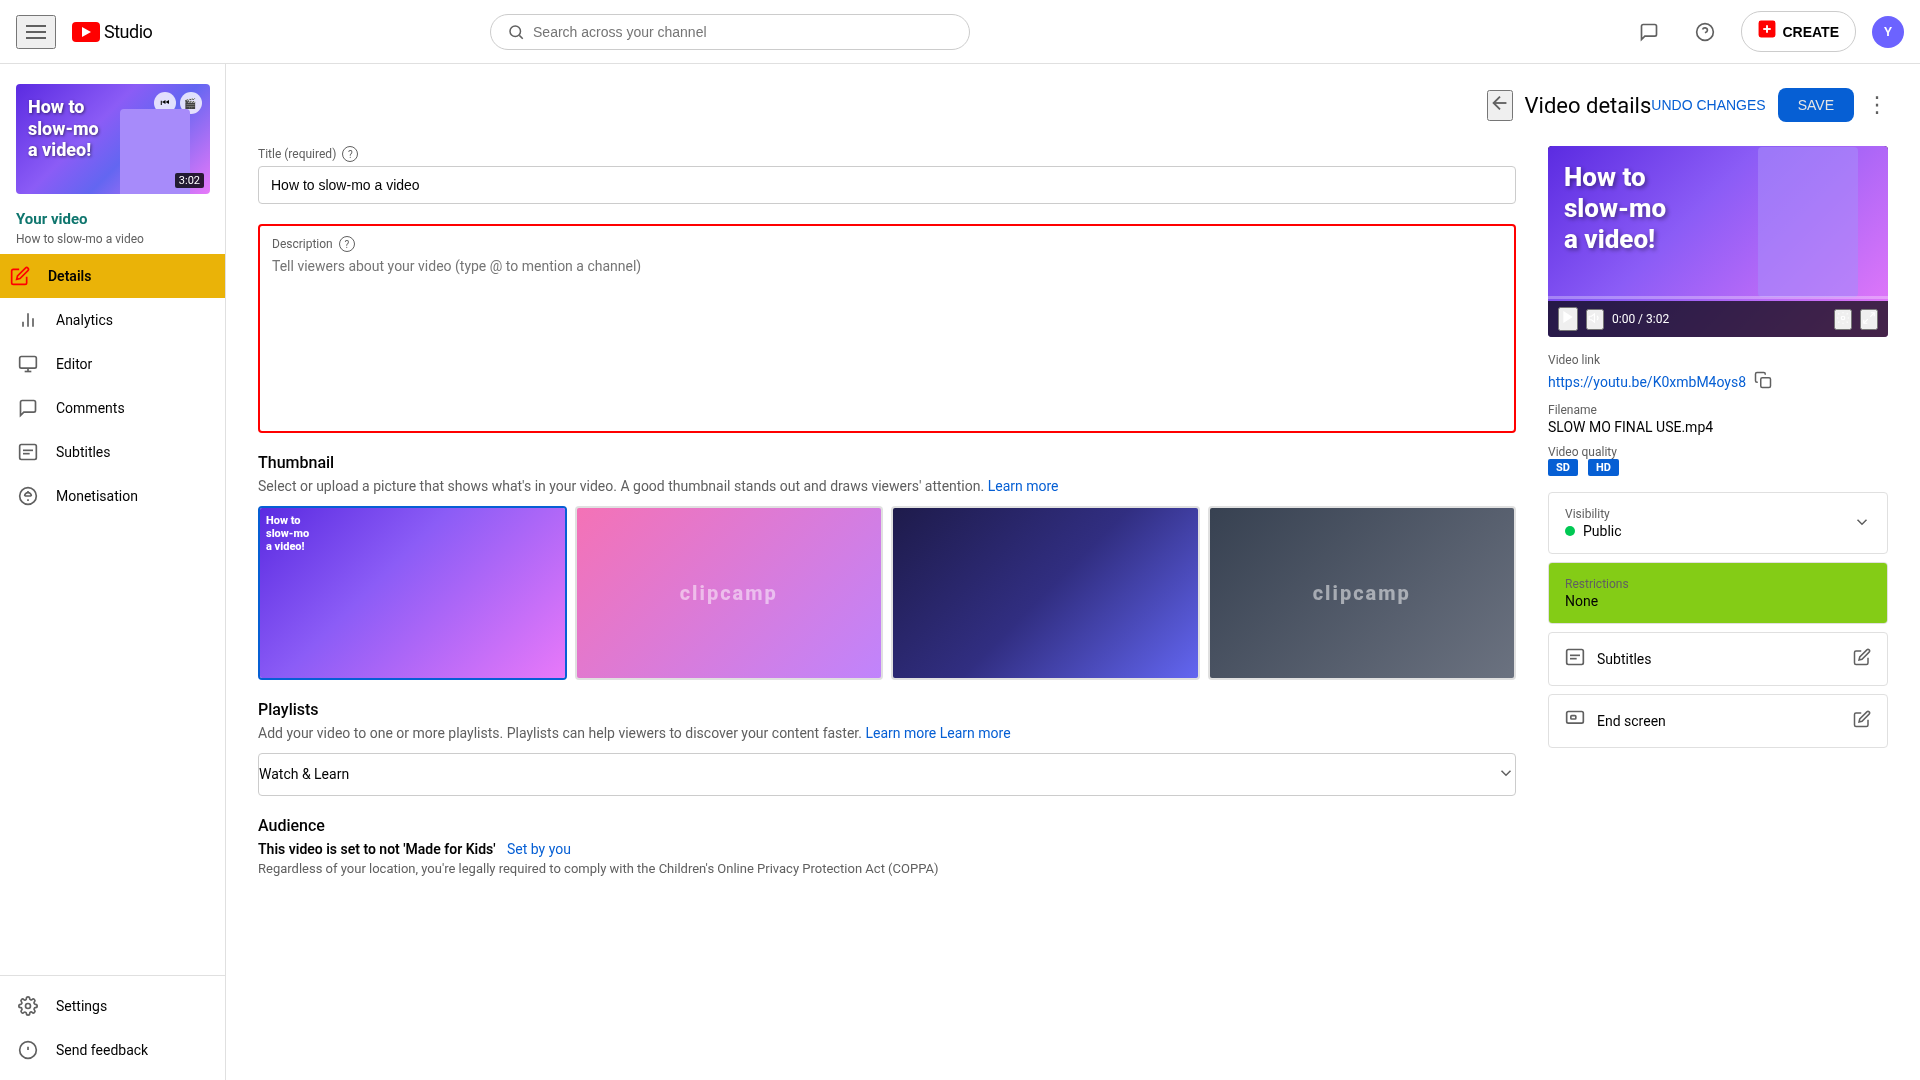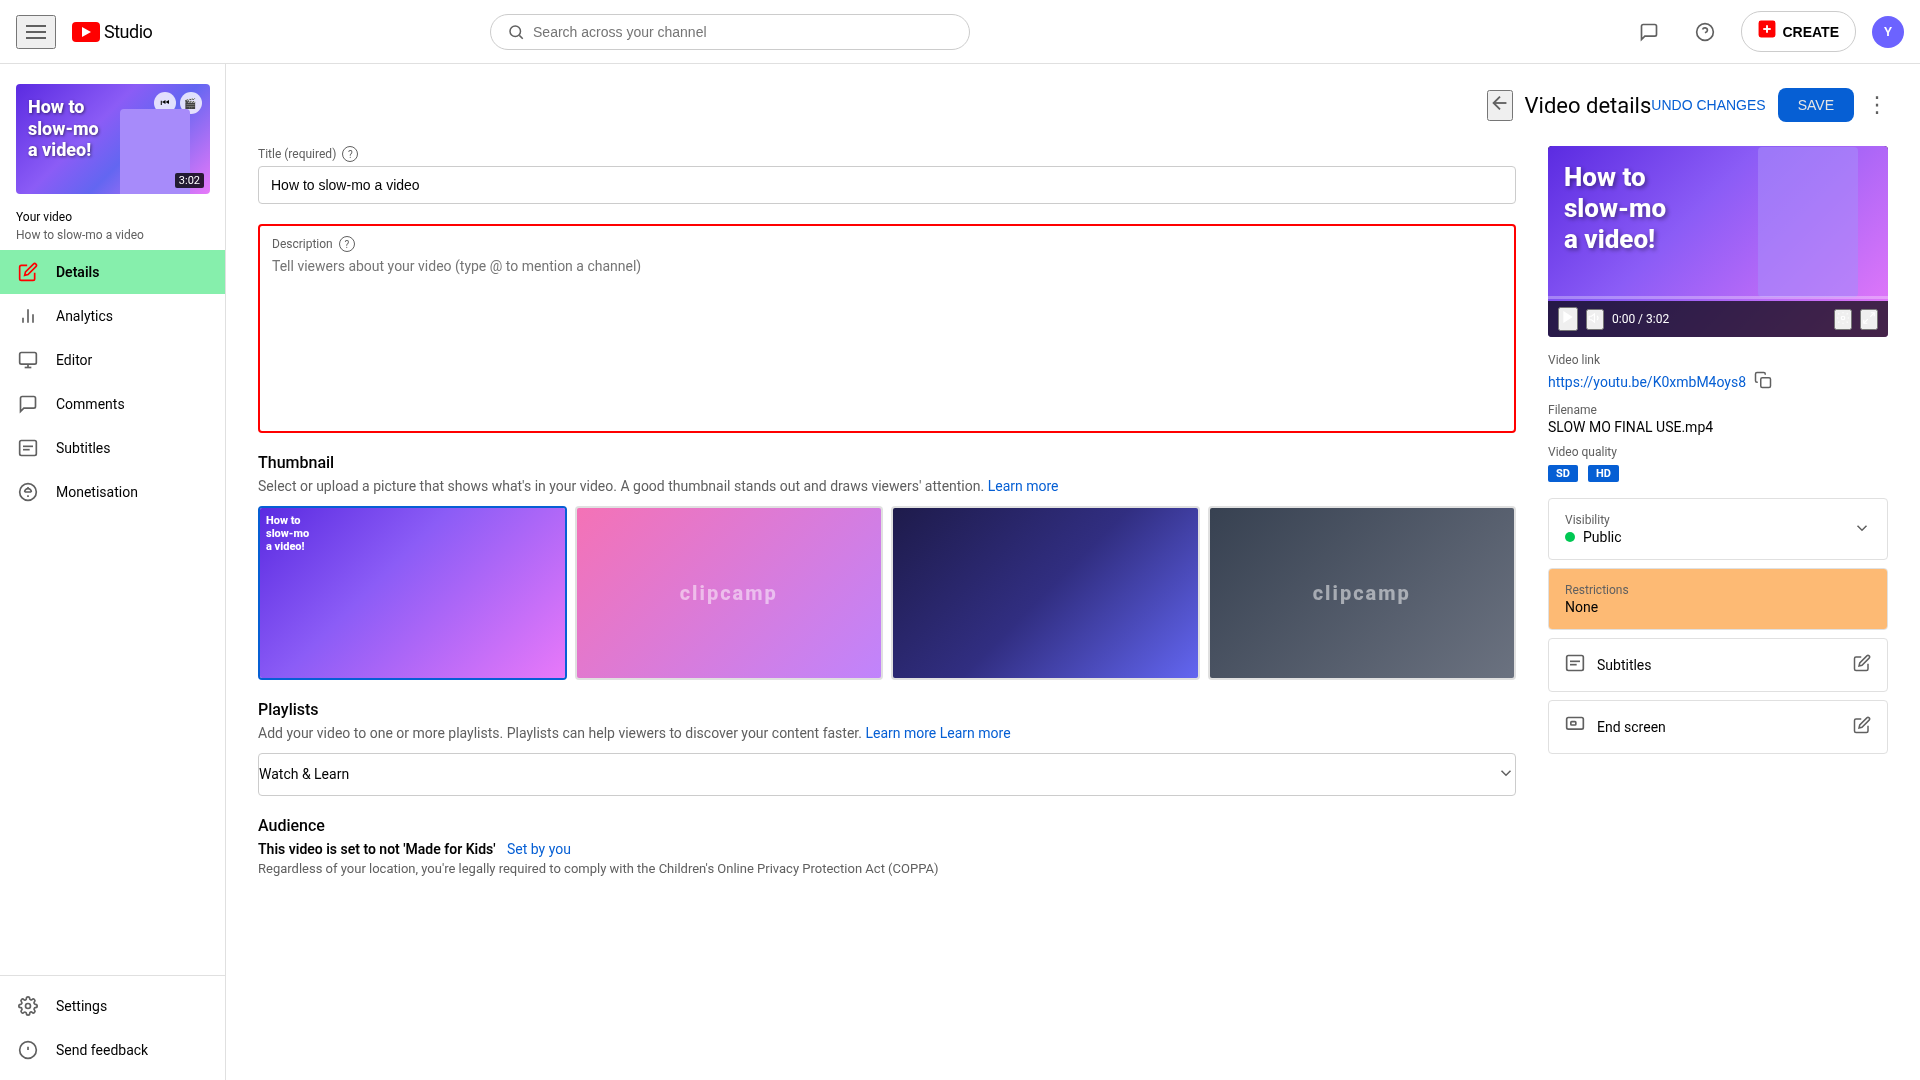--- a/index.html
+++ b/index.html
@@ -55,30 +55,30 @@
       background: rgba(0,0,0,0.8); color: white; font-size: 11px; padding: 1px 4px; border-radius: 2px;
     }
     .thumb-person {
       position: absolute; bottom: 0; right: 20px;
       width: 70px; height: 85px; background: #a78bfa; border-radius: 4px 4px 0 0;
       display: flex; align-items: flex-end; justify-content: center; overflow: hidden;
     }
     .thumb-icons { position: absolute; top: 8px; right: 8px; display: flex; gap: 4px; }
     .thumb-icon { width: 22px; height: 22px; background: rgba(255,255,255,0.8); border-radius: 50%; display: flex; align-items: center; justify-content: center; font-size: 10px; }
 
-    .your-video-label { padding: 4px 16px 2px; font-size: 12px; font-weight: 400; color: #000000; }
+    .your-video-label { padding: 4px 16px 2px; font-size: 15px; font-weight: 700; color: #0f766e; }
     .your-video-title { padding: 2px 16px 8px; font-size: 12px; color: #606060; white-space: nowrap; overflow: hidden; text-overflow: ellipsis; }
 
     .sidebar-nav { flex: 1; }
     .sidebar-item {
       display: flex; align-items: center; gap: 16px; padding: 10px 16px;
       cursor: pointer; border-radius: 0; transition: background 0.1s;
       position: relative;
     }
-    .sidebar-item.active { background: #86efac; font-weight: 600; }
+    .sidebar-item.active { background: #eab308; font-weight: 600; padding-left: 8px; }
     .sidebar-item.active::before {
       content: ''; position: absolute; left: 0; top: 0; bottom: 0;
       width: 4px; background: transparent; border-radius: 0 2px 2px 0;
     }
     .sidebar-item-icon { width: 24px; height: 24px; display: flex; align-items: center; justify-content: center; color: #606060; }
     .sidebar-item.active .sidebar-item-icon { color: #ff0000; }
     .sidebar-item-label { font-size: 14px; color: #030303; }
 
     .sidebar-divider { height: 1px; background: #e0e0e0; margin: 8px 0; }
     .sidebar-bottom { margin-top: auto; padding-bottom: 8px; }
@@ -186,41 +186,41 @@
     .progress-bar { width: 100%; height: 3px; background: rgba(255,255,255,0.3); position: absolute; bottom: 38px; left: 0; }
     .progress-fill { height: 100%; width: 0%; background: #ff0000; }
 
     .video-info { margin-bottom: 16px; }
     .video-link-label { font-size: 12px; color: #606060; margin-bottom: 4px; }
     .video-link-row { display: flex; align-items: center; gap: 8px; }
     .video-link-url { color: #065fd4; font-size: 14px; text-decoration: none; }
     .copy-btn { color: #606060; cursor: pointer; background: none; border: none; font-size: 16px; }
     .filename-label { font-size: 12px; color: #606060; margin-top: 10px; margin-bottom: 2px; }
     .filename-value { font-size: 14px; color: #030303; }
-    .quality-label { font-size: 12px; color: #606060; margin-top: 10px; margin-bottom: 6px; }
+    .quality-label { font-size: 12px; color: #606060; margin-top: 10px; }
     .quality-badges { display: flex; gap: 10px; }
     .badge { padding: 2px 8px; border-radius: 2px; font-size: 11px; font-weight: 700; color: white; }
     .badge-sd { background: #065fd4; }
     .badge-hd { background: #065fd4; }
 
     
     .info-card {
       border: 1px solid #e0e0e0; border-radius: 4px; margin-bottom: 8px; overflow: hidden;
     }
     .info-card-header {
       display: flex; align-items: center; justify-content: space-between;
       padding: 14px 16px; cursor: pointer;
     }
     .info-card-label { font-size: 12px; color: #606060; margin-bottom: 2px; }
     .info-card-value { font-size: 14px; color: #030303; display: flex; align-items: center; gap: 8px; }
     .visibility-dot { width: 10px; height: 10px; border-radius: 50%; background: #00c853; }
     .info-card-chevron { color: #606060; }
 
     .restrictions-card { background: #f8f8f8; }
-    .restrictions-card .info-card-header { background: #fdba74; }
+    .restrictions-card .info-card-header { background: #84cc16; }
 
     .action-card {
       border: 1px solid #e0e0e0; border-radius: 4px; margin-bottom: 8px;
       display: flex; align-items: center; justify-content: space-between; padding: 14px 16px;
     }
     .action-card-left { display: flex; align-items: center; gap: 12px; }
     .action-card-icon { color: #606060; font-size: 18px; }
     .action-card-label { font-size: 14px; color: #030303; }
     .action-card-edit { color: #606060; cursor: pointer; background: none; border: none; font-size: 18px; }
   </style>

